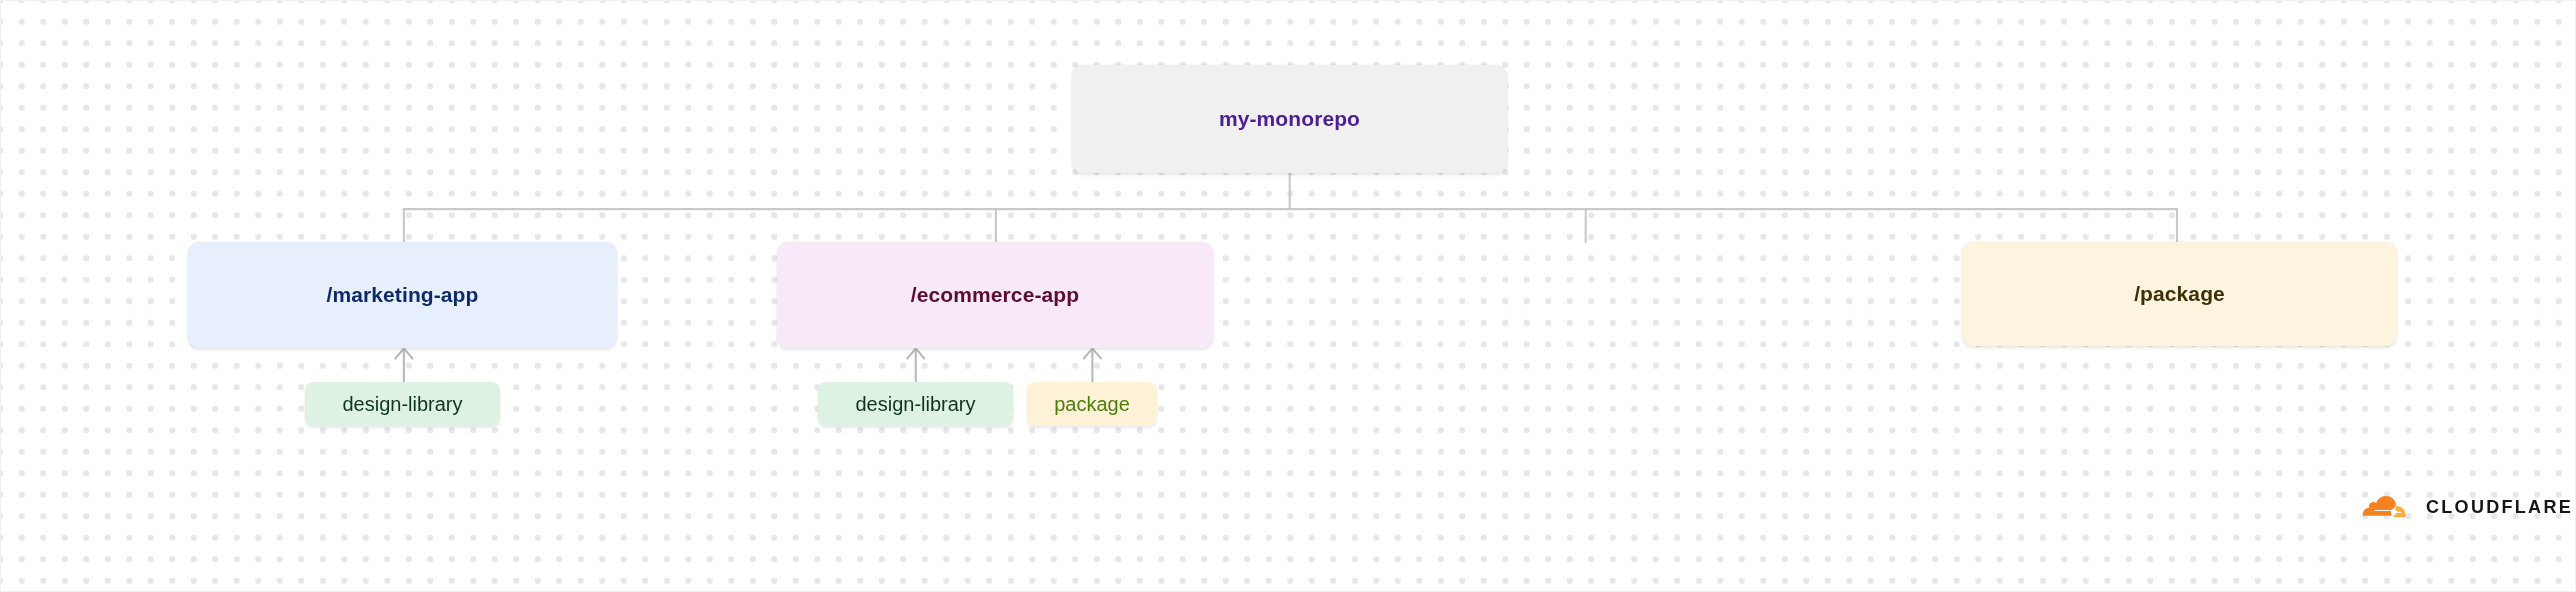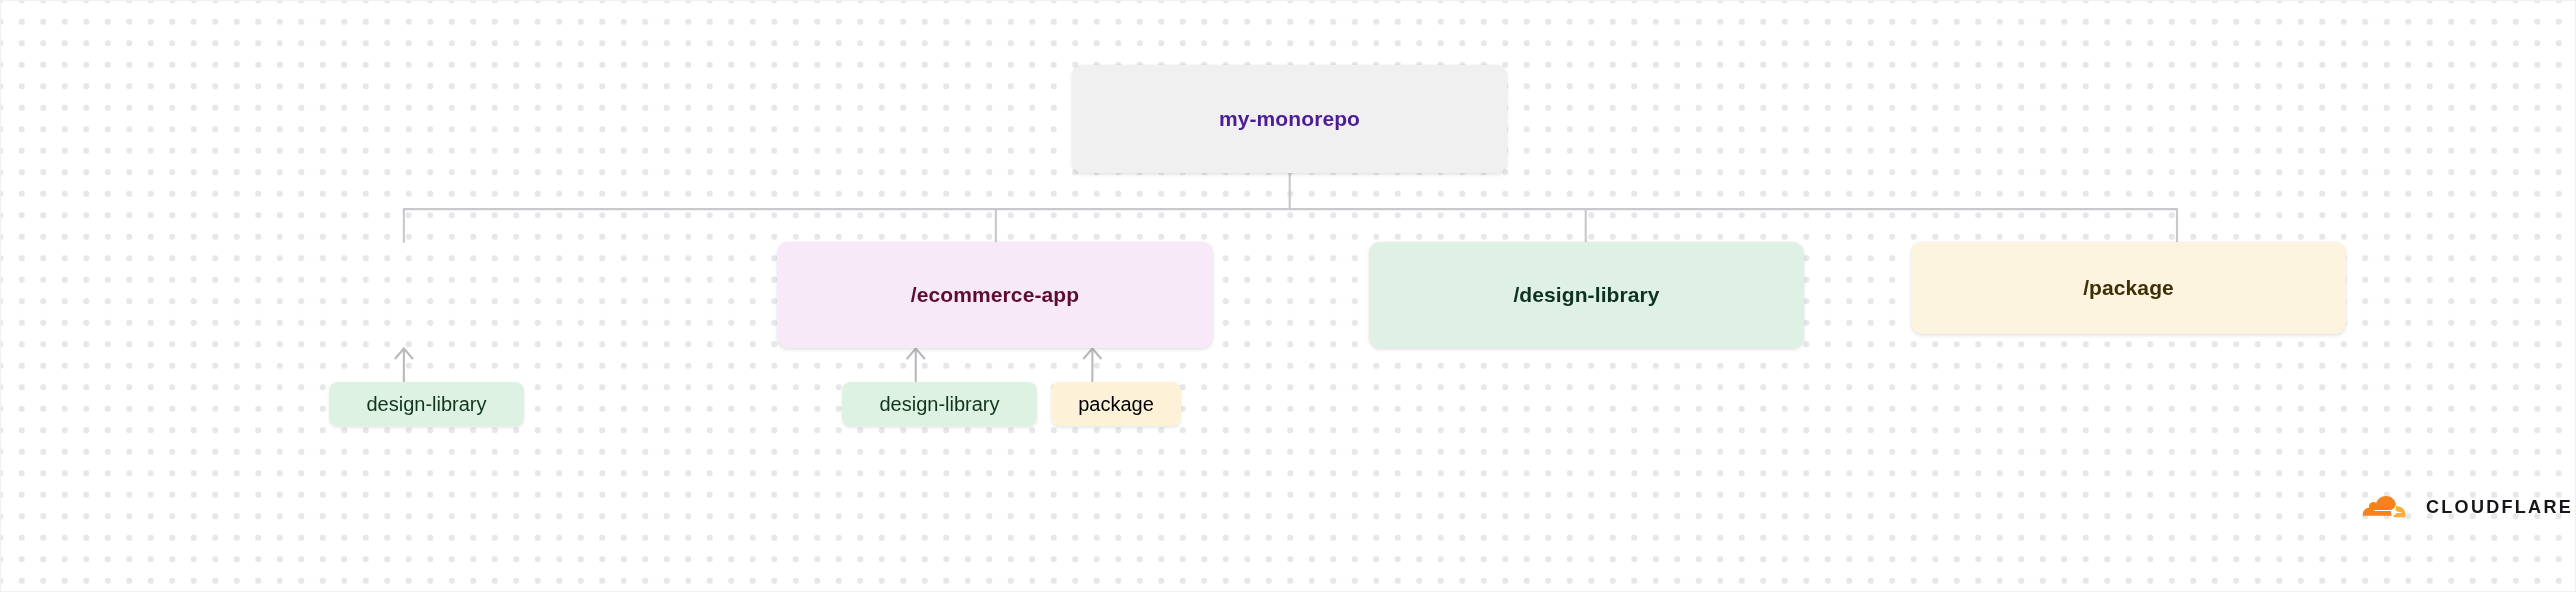--- a/index.html
+++ b/index.html
@@ -63,21 +63,20 @@
 
   
   .pill {
     position: absolute;
     box-sizing: border-box;
     border-radius: 8.6px;
     display: flex;
     align-items: center;
     justify-content: center;
     box-shadow: 0 1.4px 2.9px rgba(15, 20, 30, 0.09);
-    margin-left: 24px;
   }
   .pill-label {
     font-size: 20px;
     font-weight: normal;
     white-space: nowrap;
   }
 
   
   #cf-logo {
     position: absolute;
@@ -123,43 +122,43 @@
 
       <path d="M1525,532 L1525,486"></path>
       <path d="M1513,500 L1525,486 L1537,500"></path>
     </g>
   </svg>
 
   <div class="node root" style="left:1071px; top:64px; width:435px; height:108px; background:#f0f0f0;">
     <span class="node-label" style="color:#4c1d95;">my-monorepo</span>
   </div>
 
+  <div class="node pkg" style="left:187px; top:241px; width:429px; height:106px; background:#e8effc;">
+    <span class="node-label" style="color:#0d2b6b;">/marketing-app</span>
+  </div>
 
   <div class="node pkg" style="left:776px; top:241px; width:436px; height:106px; background:#f7e9f7;">
     <span class="node-label" style="color:#5c0b31;">/ecommerce-app</span>
   </div>
 
-  <div class="node pkg" style="left:1368px; top:241px; width:435px; height:106px; background:#dff1e4;">
-    <span class="node-label" style="color:#0d3220;">/design-library</span>
-  </div>
 
-  <div class="node pkg" style="left:1910px; top:241px; width:435px; height:92px; background:#fdf4df;text-align:center;">
+  <div class="node pkg" style="left:1961px; top:241px; width:435px; height:104px; background:#fdf4df;text-align:center;">
     <span class="node-label" style="color:#3d3006;">/package</span>
   </div>
 
   <div class="pill" style="left:304px; top:381px; width:195px; height:44px; background:#ddf2e2;">
     <span class="pill-label" style="color:#10351c;">design-library</span>
   </div>
 
   <div class="pill" style="left:817px; top:381px; width:195px; height:44px; background:#ddf2e2;">
     <span class="pill-label" style="color:#10351c;">design-library</span>
   </div>
 
   <div class="pill" style="left:1026px; top:381px; width:130px; height:44px; background:#fdf2d8;">
-    <span class="pill-label" style="color:#000000;">package</span>
+    <span class="pill-label" style="color:#4d7c0f;">package</span>
   </div>
 
   <div id="cf-logo">
     <svg width="57" height="27" viewBox="0 0 80 38">
       <path d="M57.5,17.5 c-0.7,0 -1.4,0.1 -2.1,0.3 c-0.1,0 -0.2,0.1 -0.2,0.3 l-0.9,3.3
                c-0.4,1.4 -0.2,2.7 0.5,3.6 c0.7,0.9 1.8,1.4 3.2,1.5 l4.5,0.3
                c0.1,0 0.3,0.1 0.3,0.2 c0.1,0.1 0.1,0.3 0.1,0.4 c-0.1,0.3 -0.4,0.5 -0.7,0.5
                l-4.7,0.3 c-2.5,0.1 -5.2,2.2 -6.2,4.6 l-0.3,0.9 c-0.1,0.2 0.1,0.3 0.2,0.3
                l16.1,0 c0.2,0 0.4,-0.1 0.5,-0.4 c0.3,-1 0.4,-2 0.4,-3.1
                c0,-6.6 -5.3,-12 -11.9,-12 z" fill="#fbad41"></path>

